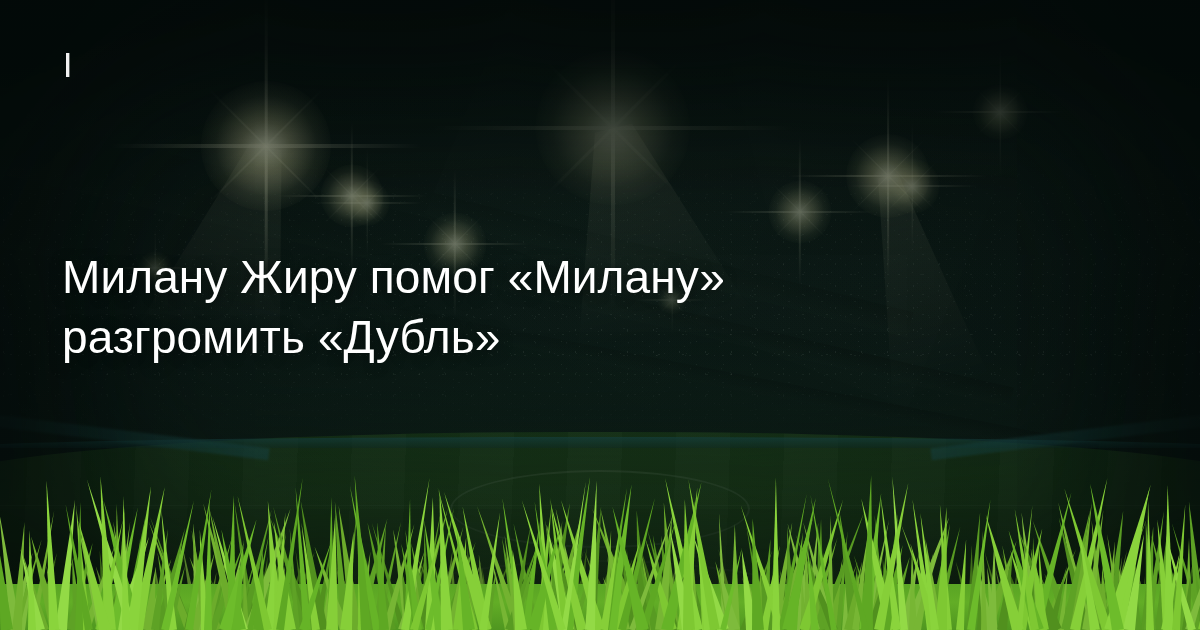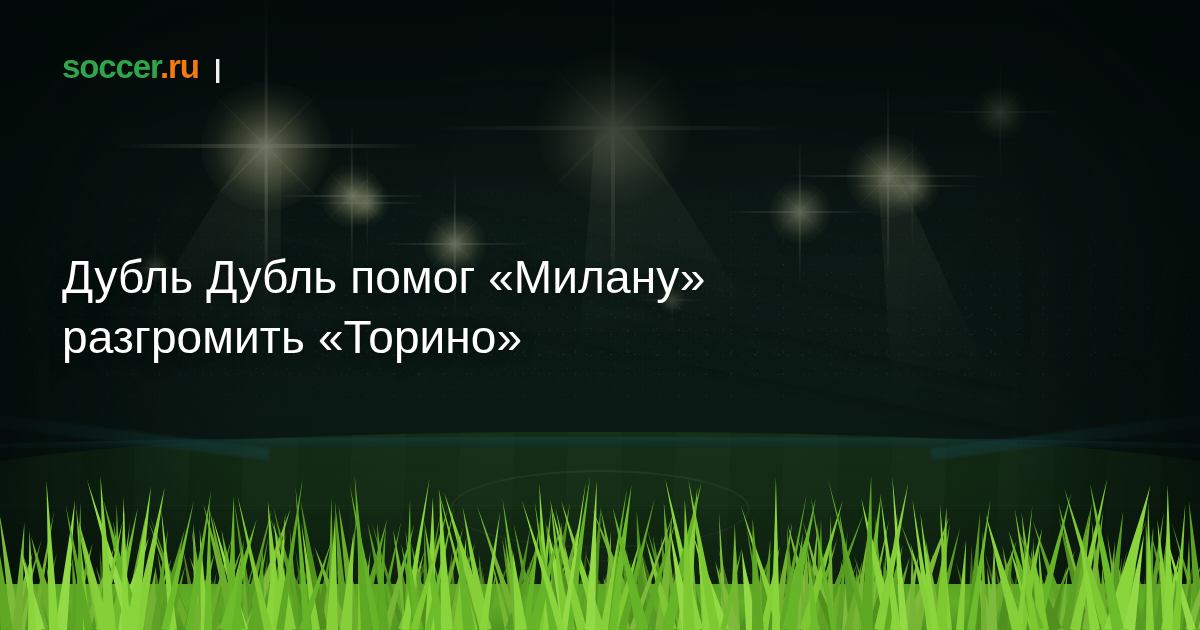--- a/index.html
+++ b/index.html
@@ -916,22 +916,21 @@
         <div class="blade" style="left: 874.091px; border-left-width: 5.0038px; border-right-width: 5.0038px; border-bottom: 150.161px solid rgb(134, 207, 56); transform: rotate(11.2688deg); filter: none; z-index: 2;"></div>
         <div class="blade" style="left: 515.088px; border-left-width: 6.85135px; border-right-width: 6.85135px; border-bottom: 81.9317px solid rgb(138, 212, 60); transform: rotate(-6.00361deg); filter: none; z-index: 2;"></div>
         <div class="blade" style="left: 930.714px; border-left-width: 4.50585px; border-right-width: 4.50585px; border-bottom: 118.822px solid rgb(138, 212, 60); transform: rotate(-7.14204deg); filter: none; z-index: 2;"></div>
         <div class="blade" style="left: 526.754px; border-left-width: 6.61832px; border-right-width: 6.61832px; border-bottom: 105.841px solid rgb(102, 180, 39); transform: rotate(14.9304deg); filter: none; z-index: 2;"></div>
         <div class="blade" style="left: 558.095px; border-left-width: 4.95788px; border-right-width: 4.95788px; border-bottom: 136.004px solid rgb(138, 212, 60); transform: rotate(-17.1985deg); filter: none; z-index: 2;"></div>
       </div>
     <div class="grass-fill"></div>
   </div>
 
   <div class="header">
-    <div class="logo"><span class="g">soccer</span><span class="o">.ru</span></div>
     <div class="sep">|</div>
   </div>
 
   <div class="headline">
-    <span class="ln">Дубль Дубль помог «Милану»</span>
-    <span class="ln">разгромить «Торино»</span>
+    <span class="ln">Милану Жиру помог «Милану»</span>
+    <span class="ln">разгромить «Дубль»</span>
   </div>
 
 </div>
 
 </body></html>

